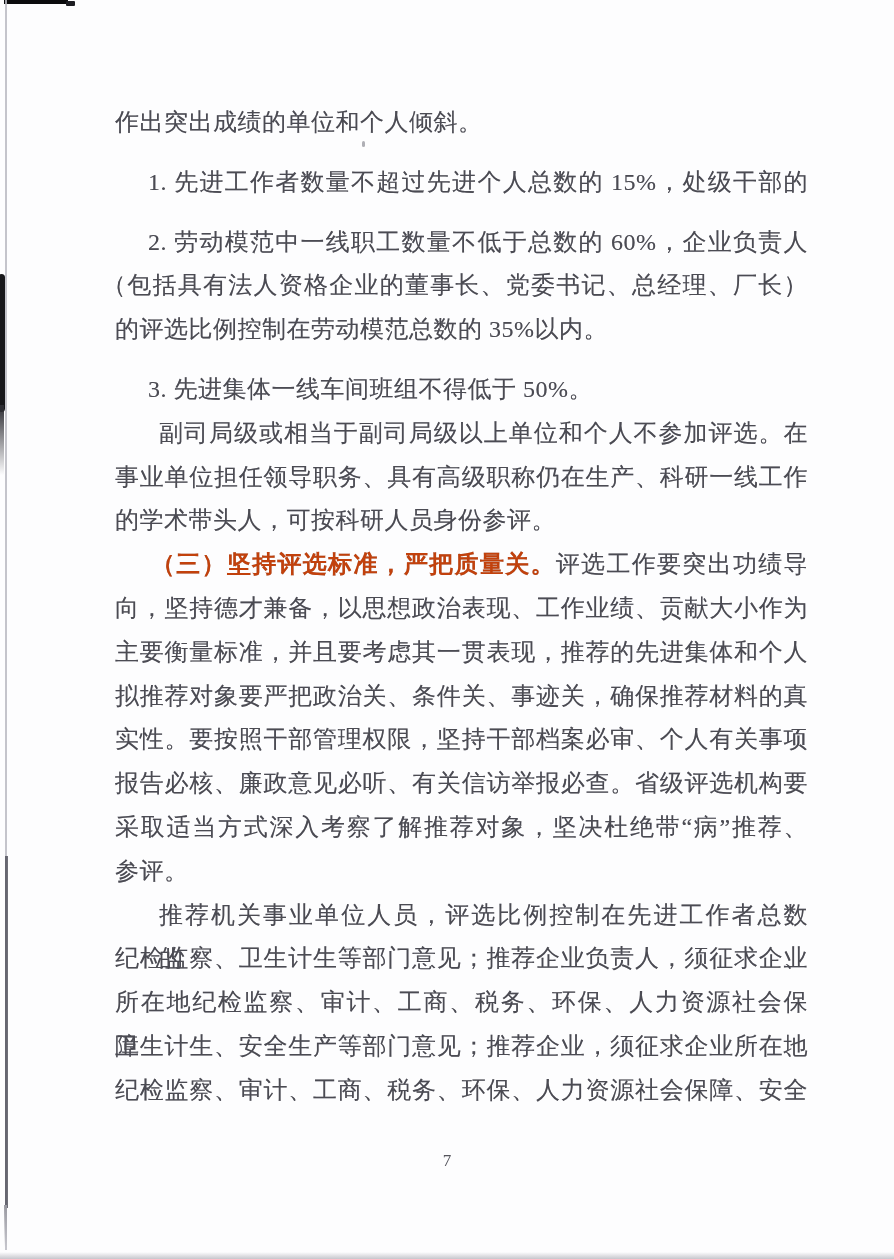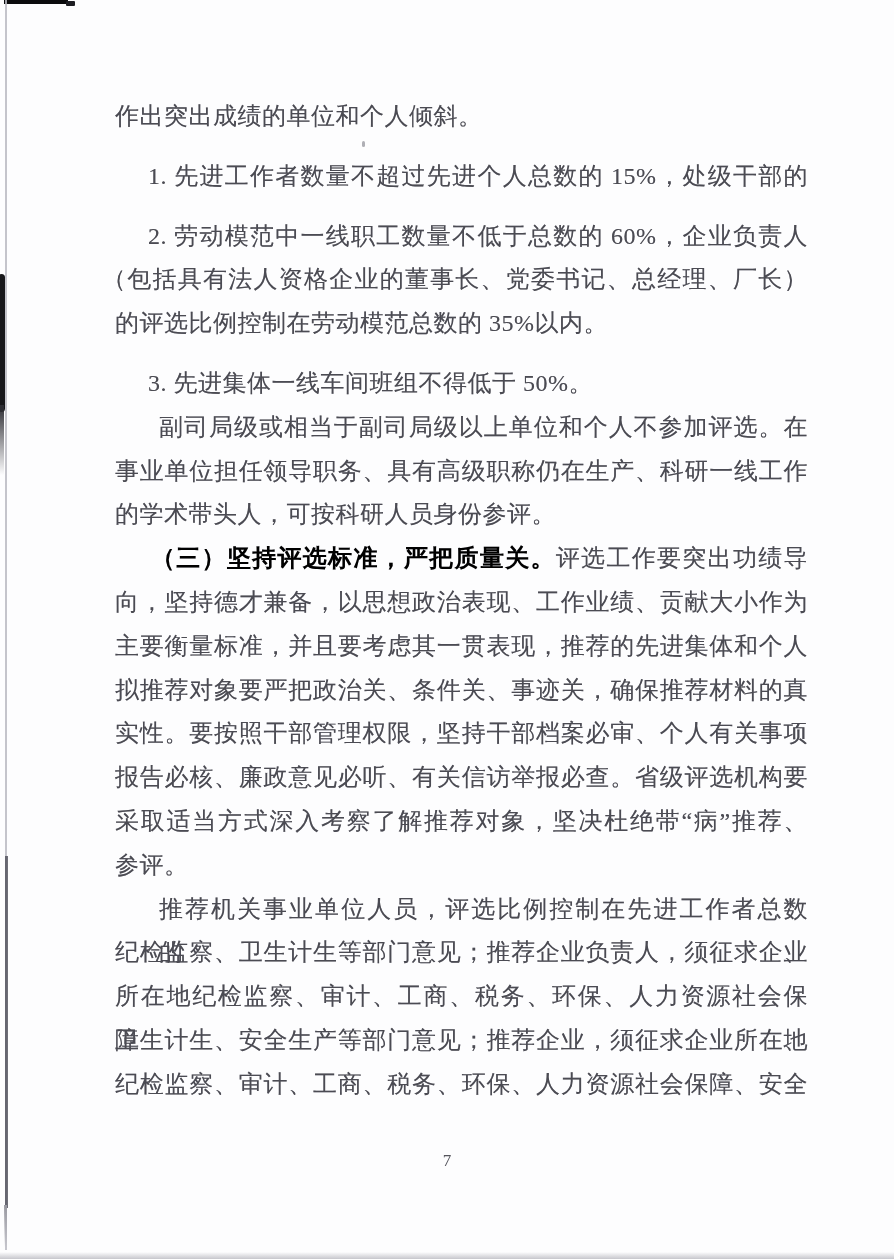--- a/index.html
+++ b/index.html
@@ -8,38 +8,38 @@
     background: #fdfdfe;
     overflow: hidden;
     position: relative;
     font-family: "Liberation Serif", "DejaVu Serif", serif;
   }
   .page { position: absolute; inset: 0; }
 
   
   .doc {
     position: absolute;
-    left: 115px; top: 95px; width: 693px;
+    left: 115px; top: 101px; width: 693px;
     color: #4b4b53;
   }
   .ln {
     height: 43.8px;
     line-height: 43.8px;
     font-size: 24px;
     letter-spacing: 0.5px;
     white-space: normal;
     text-shadow: 0 0 0.5px rgba(90,90,100,0.45);
   }
   .fill { text-align: justify; text-align-last: justify; }
   .end  { text-align: left; }
   .num  { padding-left: 33px; margin-top: 16px; }
   .para { padding-left: 44px; }
   .para2{ padding-left: 36px; }
   .paren{ margin-left: -13px; }
-  .bold { font-weight: bold; color: #000000; }
+  .bold { font-weight: bold; color: #c2410c; }
 
   
   .pagenum {
     position: absolute;
     left: 0; right: 0; top: 1151px;
     text-align: center;
     font-size: 17px;
     color: #55555d;
   }
 

